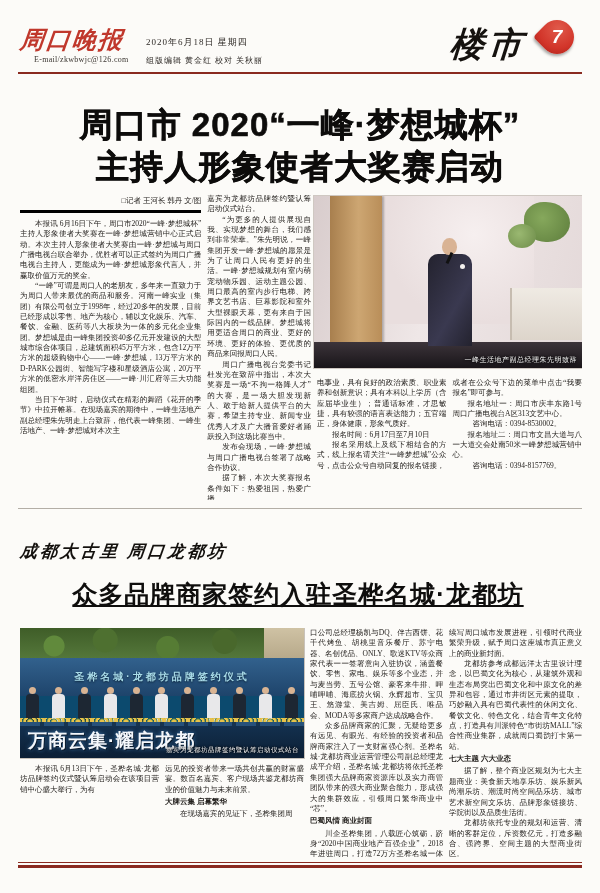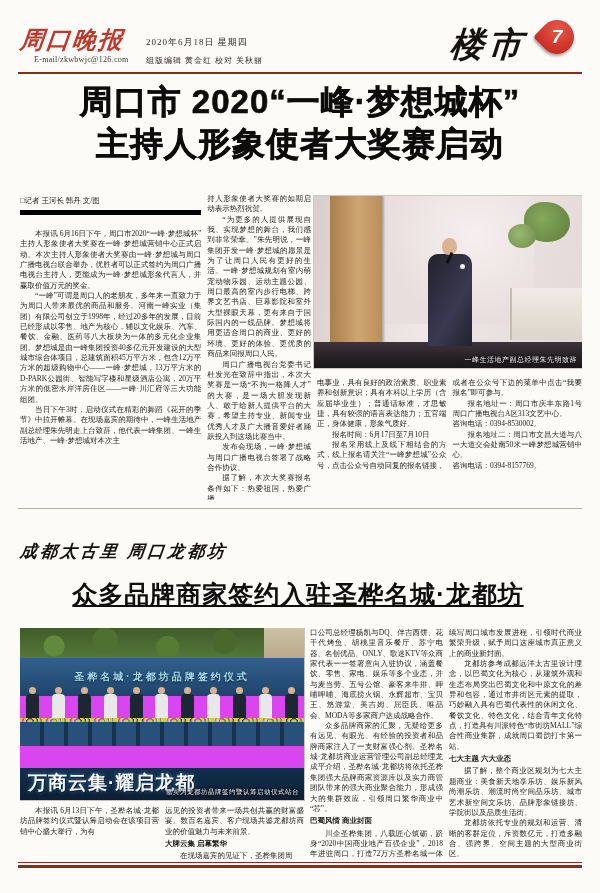--- a/index.html
+++ b/index.html
@@ -19,27 +19,27 @@
   .logo{position:absolute;left:2px;top:0;font-size:24px;font-weight:bold;font-style:italic;color:var(--brand-red);letter-spacing:2px;transform:skewX(-6deg);}
   .masthead-email{position:absolute;left:16px;top:31px;font-size:8px;color:#3a3530;letter-spacing:.3px;}
   .masthead-date{position:absolute;left:128px;top:12px;font-size:9px;color:#2e2a26;letter-spacing:1px;}
   .masthead-staff{position:absolute;left:128px;top:31px;font-size:8px;color:#2e2a26;letter-spacing:1px;}
   .section-title{position:absolute;right:56px;top:-2px;font-size:34px;font-weight:bold;font-style:italic;letter-spacing:4px;color:#15120f;transform:skewX(-4deg);}
   .page-pin{position:absolute;right:8px;top:-4px;width:34px;height:34px;background:radial-gradient(circle at 35% 30%,#e05a4b,var(--pin-red) 60%,#a81f18);border-radius:50% 50% 50% 4px;transform:rotate(45deg);box-shadow:1px 2px 3px rgba(0,0,0,.35);}
   .page-pin span{display:block;width:100%;height:100%;transform:rotate(-45deg);color:#fff;font-size:19px;font-weight:bold;font-style:italic;text-align:center;line-height:33px;font-family:"Liberation Sans",sans-serif;}
   .masthead-rule{position:absolute;left:18px;right:18px;top:72px;height:2px;background:var(--rule-red);}
 
   
-  .a1-headline{position:absolute;left:20px;right:20px;top:81px;text-align:center;font-size:33px;line-height:1.26;font-weight:900;letter-spacing:1px;color:#0d0c0b;font-family:"Liberation Sans","DejaVu Sans",sans-serif;-webkit-text-stroke:.6px #0d0c0b;}
+  .a1-headline{position:absolute;left:20px;right:20px;top:104px;text-align:center;font-size:33px;line-height:1.26;font-weight:900;letter-spacing:1px;color:#0d0c0b;font-family:"Liberation Sans","DejaVu Sans",sans-serif;-webkit-text-stroke:.6px #0d0c0b;}
   .a1-body{position:absolute;left:20px;top:194px;width:562px;height:306px;display:flex;gap:6px;overflow:hidden;}
   .ncol{overflow:hidden;}
   .ncol p{font-size:7.5px;line-height:1.38;text-align:justify;text-indent:2em;color:#25221f;}
   .ncol p.cont{text-indent:0;}
-  .ncol p.nind{text-indent:0;}
-  .byline{display:block;font-size:7.5px;color:#25221f;border-bottom:5px solid #000000;padding:2px 0 4px 0;margin-bottom:14px;}
+  .ncol p.nind{text-indent:0;margin-left:20px;}
+  .byline{display:block;font-size:7.5px;color:#25221f;border-bottom:3px solid #000000;padding:2px 0 4px 0;margin-bottom:6px;text-align:right;}
   .c1{width:182px;}
   .c2{width:104px;}
   .c3,.c4{width:130px;padding-top:184px;}
   .subhead{font-weight:bold;text-align:center;text-indent:0 !important;margin:2px 0;}
 
   
   .photo1{position:absolute;top:2px;right:0;width:268px;height:172px;background:linear-gradient(105deg,#d8cccc,#efe7e7 45%,#e3d8d8);overflow:hidden;box-shadow:0 0 0 1px #cfc8c2;}
   .p1-tanbar{position:absolute;left:16px;top:0;width:52px;height:172px;background:linear-gradient(90deg,#a87f4e,#cda672 55%,#b98e59);box-shadow:2px 0 2px rgba(0,0,0,.25);}
   .p1-screen{position:absolute;left:70px;top:0;width:150px;height:128px;background:radial-gradient(circle at 60% 30%,#f6efef,#e9dede 70%);}
   .p1-plant1{position:absolute;right:12px;top:6px;width:46px;height:40px;background:radial-gradient(circle at 40% 40%,#86a85c,#5d7d3c);border-radius:45% 55% 50% 50%;}
@@ -57,21 +57,21 @@
   
   .kicker{position:absolute;left:20px;top:540px;font-size:17px;font-weight:bold;font-style:italic;letter-spacing:3px;color:#14110e;transform:skewX(-6deg);}
   .a2-headline{position:absolute;left:20px;right:24px;top:578px;text-align:center;font-size:25px;font-weight:bold;letter-spacing:1px;color:#0f0e0d;font-family:"Liberation Sans","DejaVu Sans",sans-serif;text-decoration:underline;}
   .a2-body{position:absolute;left:20px;top:628px;width:562px;height:232px;display:flex;gap:6px;overflow:hidden;}
   .a2-left{width:284px;display:flex;flex-direction:column;}
   .a2-cols{display:flex;gap:6px;margin-top:6px;flex:1;overflow:hidden;}
   .a2-c1,.a2-c2{width:139px;overflow:hidden;}
   .a2-c3,.a2-c4{width:133px;}
 
   
-  .photo2{position:relative;width:284px;height:172px;overflow:hidden;box-shadow:0 0 0 1px #c8c2ba;background:#d946ef;}
+  .photo2{position:relative;width:284px;height:130px;overflow:hidden;box-shadow:0 0 0 1px #c8c2ba;background:#0c4a6e;}
   .p2-trees{position:absolute;top:0;left:0;width:100%;height:30px;background:
      radial-gradient(circle at 12% 60%,#618a3c 0 10px,transparent 11px),
      radial-gradient(circle at 30% 40%,#4e7030 0 12px,transparent 13px),
      radial-gradient(circle at 52% 65%,#567c34 0 11px,transparent 12px),
      radial-gradient(circle at 72% 45%,#49682c 0 12px,transparent 13px),
      radial-gradient(circle at 90% 60%,#5d8340 0 10px,transparent 11px),
      linear-gradient(#3f5d28,#54773a);}
   .p2-building{position:absolute;top:0;right:0;width:40px;height:34px;background:linear-gradient(#cfc2a4,#b4a687);}
   .p2-backdrop{position:absolute;top:30px;left:0;width:100%;height:38px;background:linear-gradient(#32618d,#1e446b);display:flex;align-items:center;justify-content:center;}
   .p2-backdrop span{color:#a8dbe8;font-size:10px;font-weight:bold;letter-spacing:3px;font-family:"Liberation Sans",sans-serif;text-shadow:0 1px 2px #0a2238;}
@@ -115,21 +115,21 @@
   </h1>
 
   <div class="a1-body">
     <div class="ncol c1">
       <span class="byline">□记者 王河长 韩丹 文/图</span>
       <p>本报讯 6月16日下午，周口市2020“一峰·梦想城杯”主持人形象使者大奖赛在一峰·梦想城营销中心正式启动。本次主持人形象使者大奖赛由一峰·梦想城与周口广播电视台联合举办，优胜者可以正式签约为周口广播电视台主持人，更能成为一峰·梦想城形象代言人，并赢取价值万元的奖金。</p>
       <p>“一峰”可谓是周口人的老朋友，多年来一直致力于为周口人带来最优的商品和服务。河南一峰实业（集团）有限公司创立于1998年，经过20多年的发展，目前已经形成以零售、地产为核心，辅以文化娱乐、汽车、餐饮、金融、医药等八大板块为一体的多元化企业集团。梦想城是由一峰集团投资40多亿元开发建设的大型城市综合体项目，总建筑面积45万平方米，包含12万平方米的超级购物中心——一峰·梦想城，13万平方米的D-PARK公园街、智能写字楼和星级酒店公寓，20万平方米的低密水岸洋房住区——一峰·川汇府等三大功能组团。</p>
       <p>当日下午3时，启动仪式在精彩的舞蹈《花开的季节》中拉开帷幕。在现场嘉宾的期待中，一峰生活地产副总经理朱先明走上台致辞，他代表一峰集团、一峰生活地产、一峰·梦想城对本次主</p>
     </div>
     <div class="ncol c2">
-      <p class="cont">持人形象使者大奖赛的如期启动表示热烈祝贺。</p>
+      <p class="cont">嘉宾为龙都坊品牌签约暨认筹启动仪式站台。</p>
       <p>“为更多的人提供展现自我、实现梦想的舞台，我们感到非常荣幸。”朱先明说，一峰集团开发一峰·梦想城的愿景是为了让周口人民有更好的生活。一峰·梦想城规划有室内萌宠动物乐园、运动主题公园、周口最高的室内步行电梯、跨界文艺书店、巨幕影院和室外大型裸眼天幕，更有来自于国际国内的一线品牌。梦想城将用更适合周口的商业、更好的环境、更好的体验、更优质的商品来回报周口人民。</p>
       <p>周口广播电视台党委书记杜发光在致辞中指出，本次大奖赛是一场“不拘一格降人才”的大赛，是一场大胆发现新人、敢于给新人提供平台的大赛，希望主持专业、新闻专业优秀人才及广大播音爱好者踊跃投入到这场比赛当中。</p>
       <p>发布会现场，一峰·梦想城与周口广播电视台签署了战略合作协议。</p>
       <p>据了解，本次大奖赛报名条件如下：热爱祖国，热爱广播</p>
     </div>
     <div class="ncol c3">
       <p class="cont">电事业，具有良好的政治素质、职业素养和创新意识；具有本科以上学历（含应届毕业生）；普通话标准，才思敏捷，具有较强的语言表达能力；五官端正，身体健康，形象气质好。</p>
       <p>报名时间：6月17日至7月10日</p>
       <p>报名采用线上及线下相结合的方式，线上报名请关注“一峰梦想城”公众号，点击公众号自动回复的报名链接，</p>
     </div>

